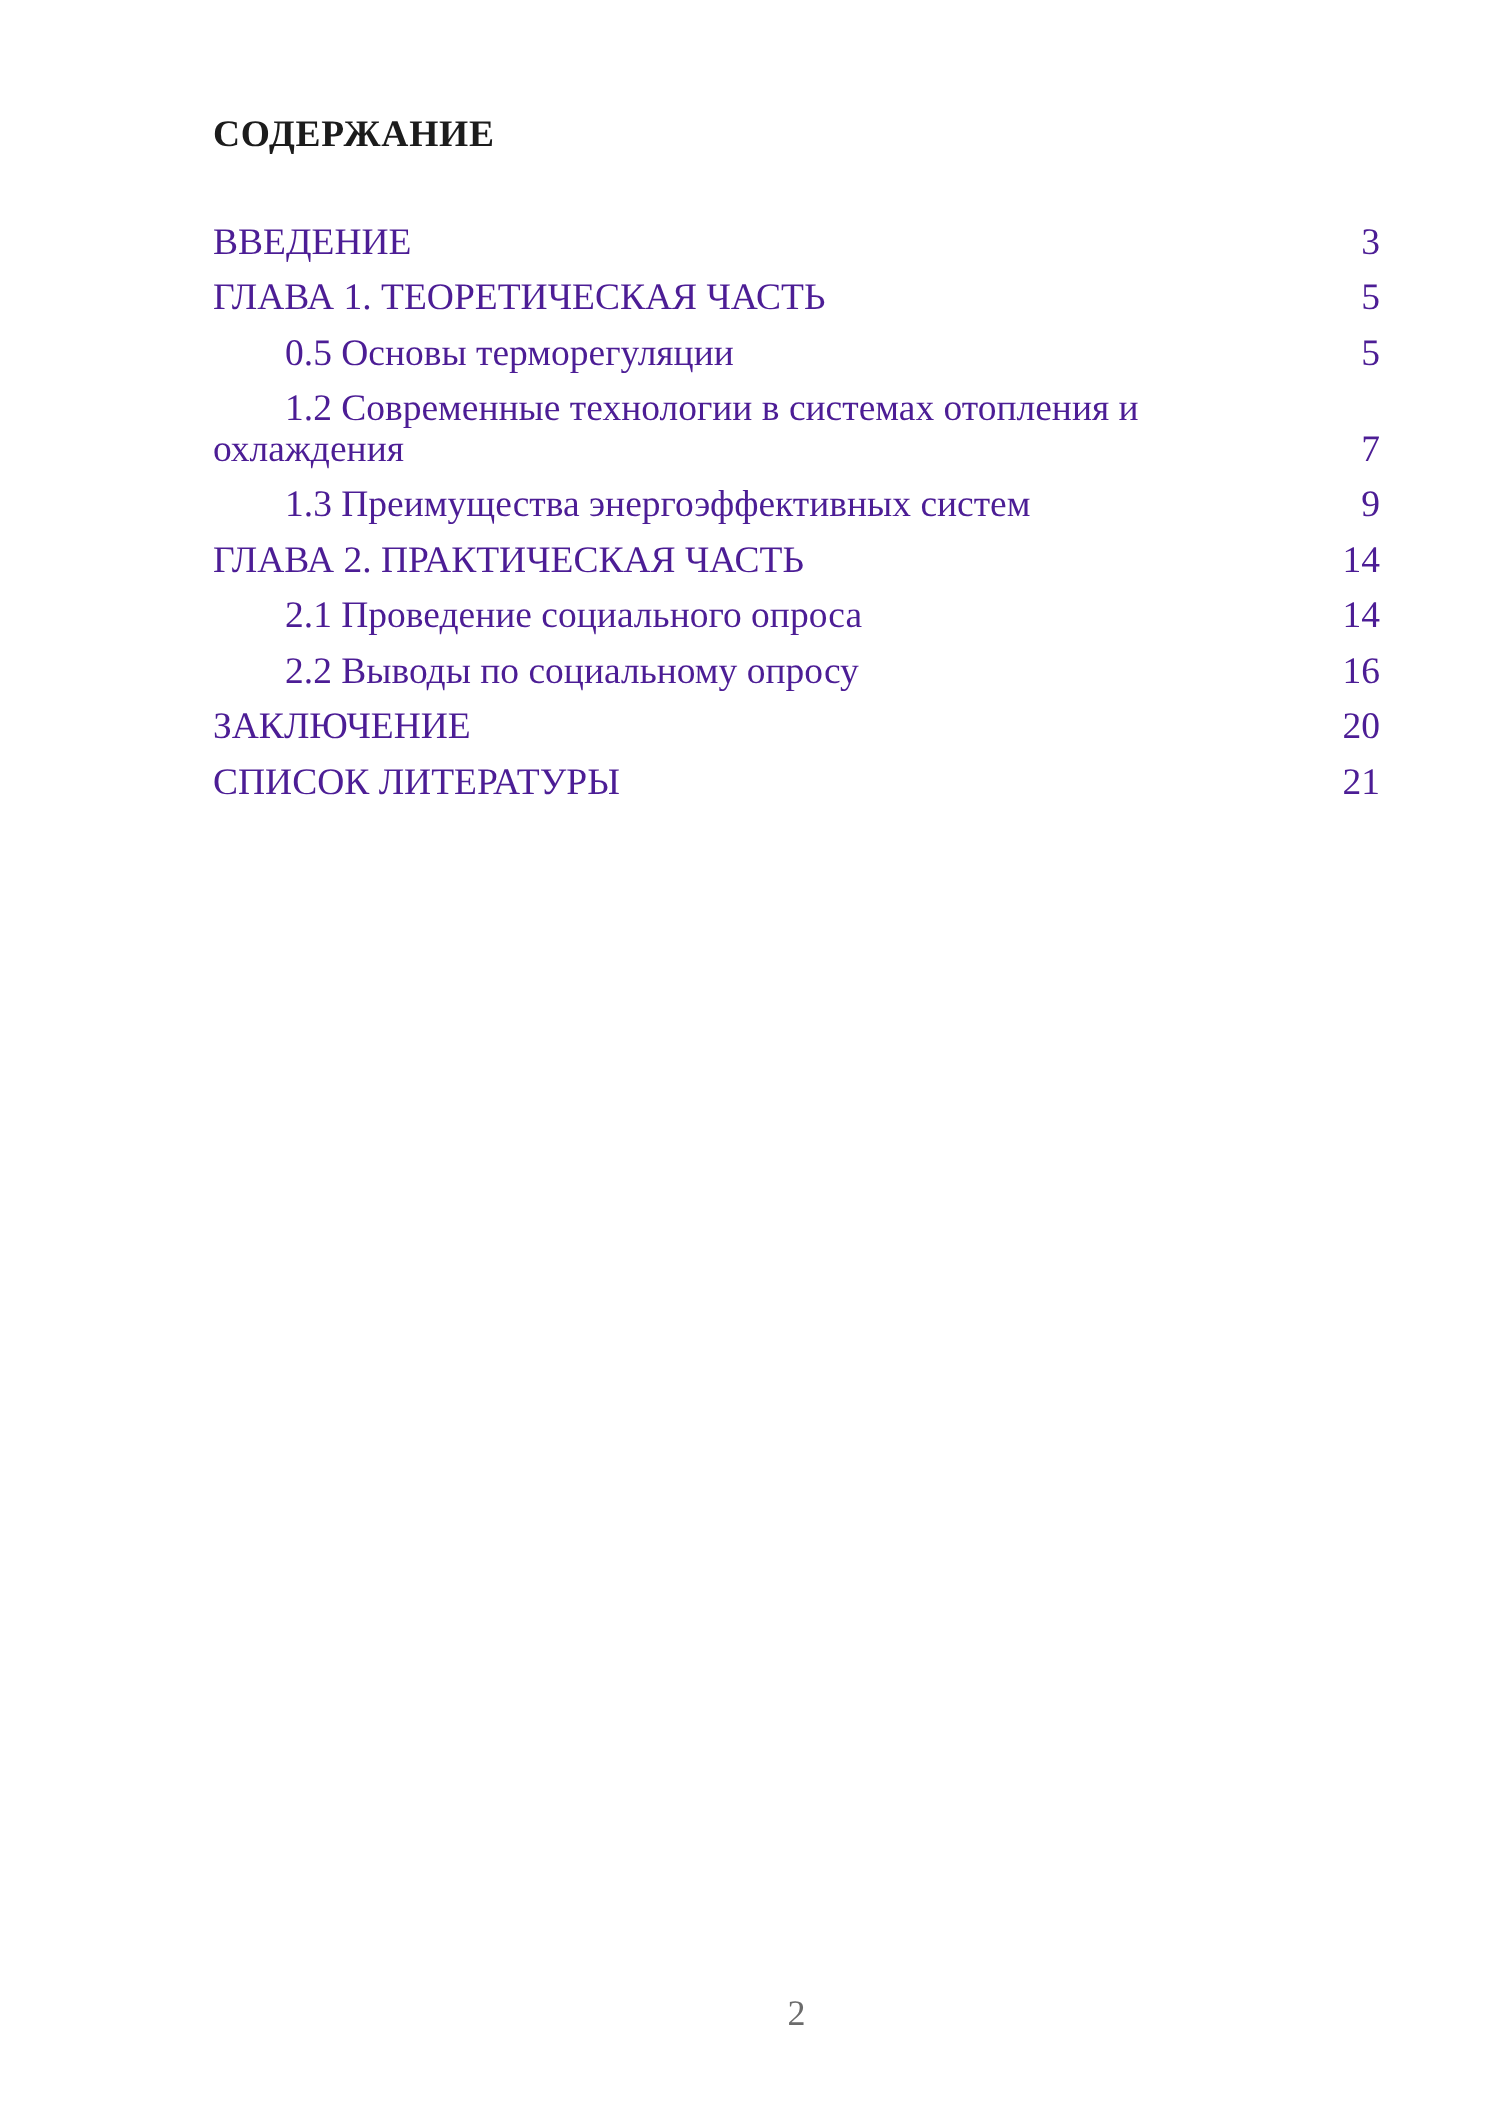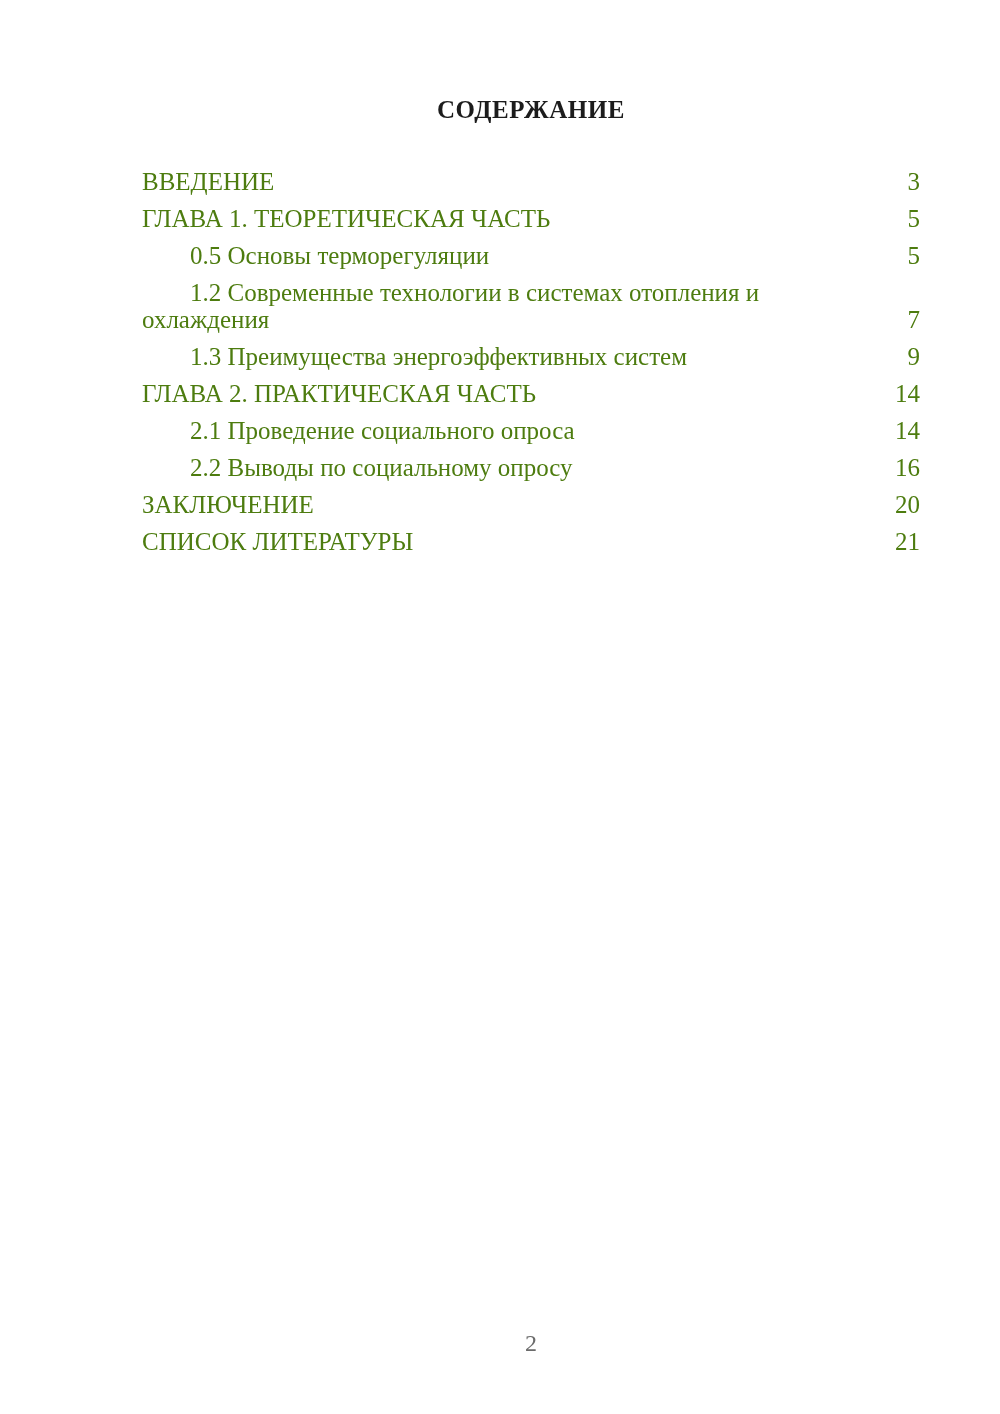--- a/index.html
+++ b/index.html
@@ -14,39 +14,38 @@
     background: #ffffff;
     font-family: "Liberation Serif", "DejaVu Serif", serif;
     color: #1c1c1c;
     overflow: hidden;
   }
   .content {
     margin-left: 142px;
     width: 778px;
   }
   .doc-title {
-    padding-top: 96px;
-    text-align: center;
+    padding-top: 76px;
     font-size: 25px;
     font-weight: bold;
     line-height: 27px;
     letter-spacing: 0.5px;
     color: #1c1c1c;
   }
   .toc {
     margin-top: 45px;
   }
   .toc-entry {
     display: flex;
     justify-content: space-between;
     align-items: flex-start;
     font-size: 25px;
     line-height: 27px;
     margin-bottom: 10px;
-    color: #4d7c0f;
+    color: #4c1d95;
   }
   .toc-label {
     max-width: 690px;
   }
   .toc-label.lvl1 {
     text-indent: 48px;
   }
   .toc-page {
     flex: 1 0 auto;
     align-self: flex-end;

